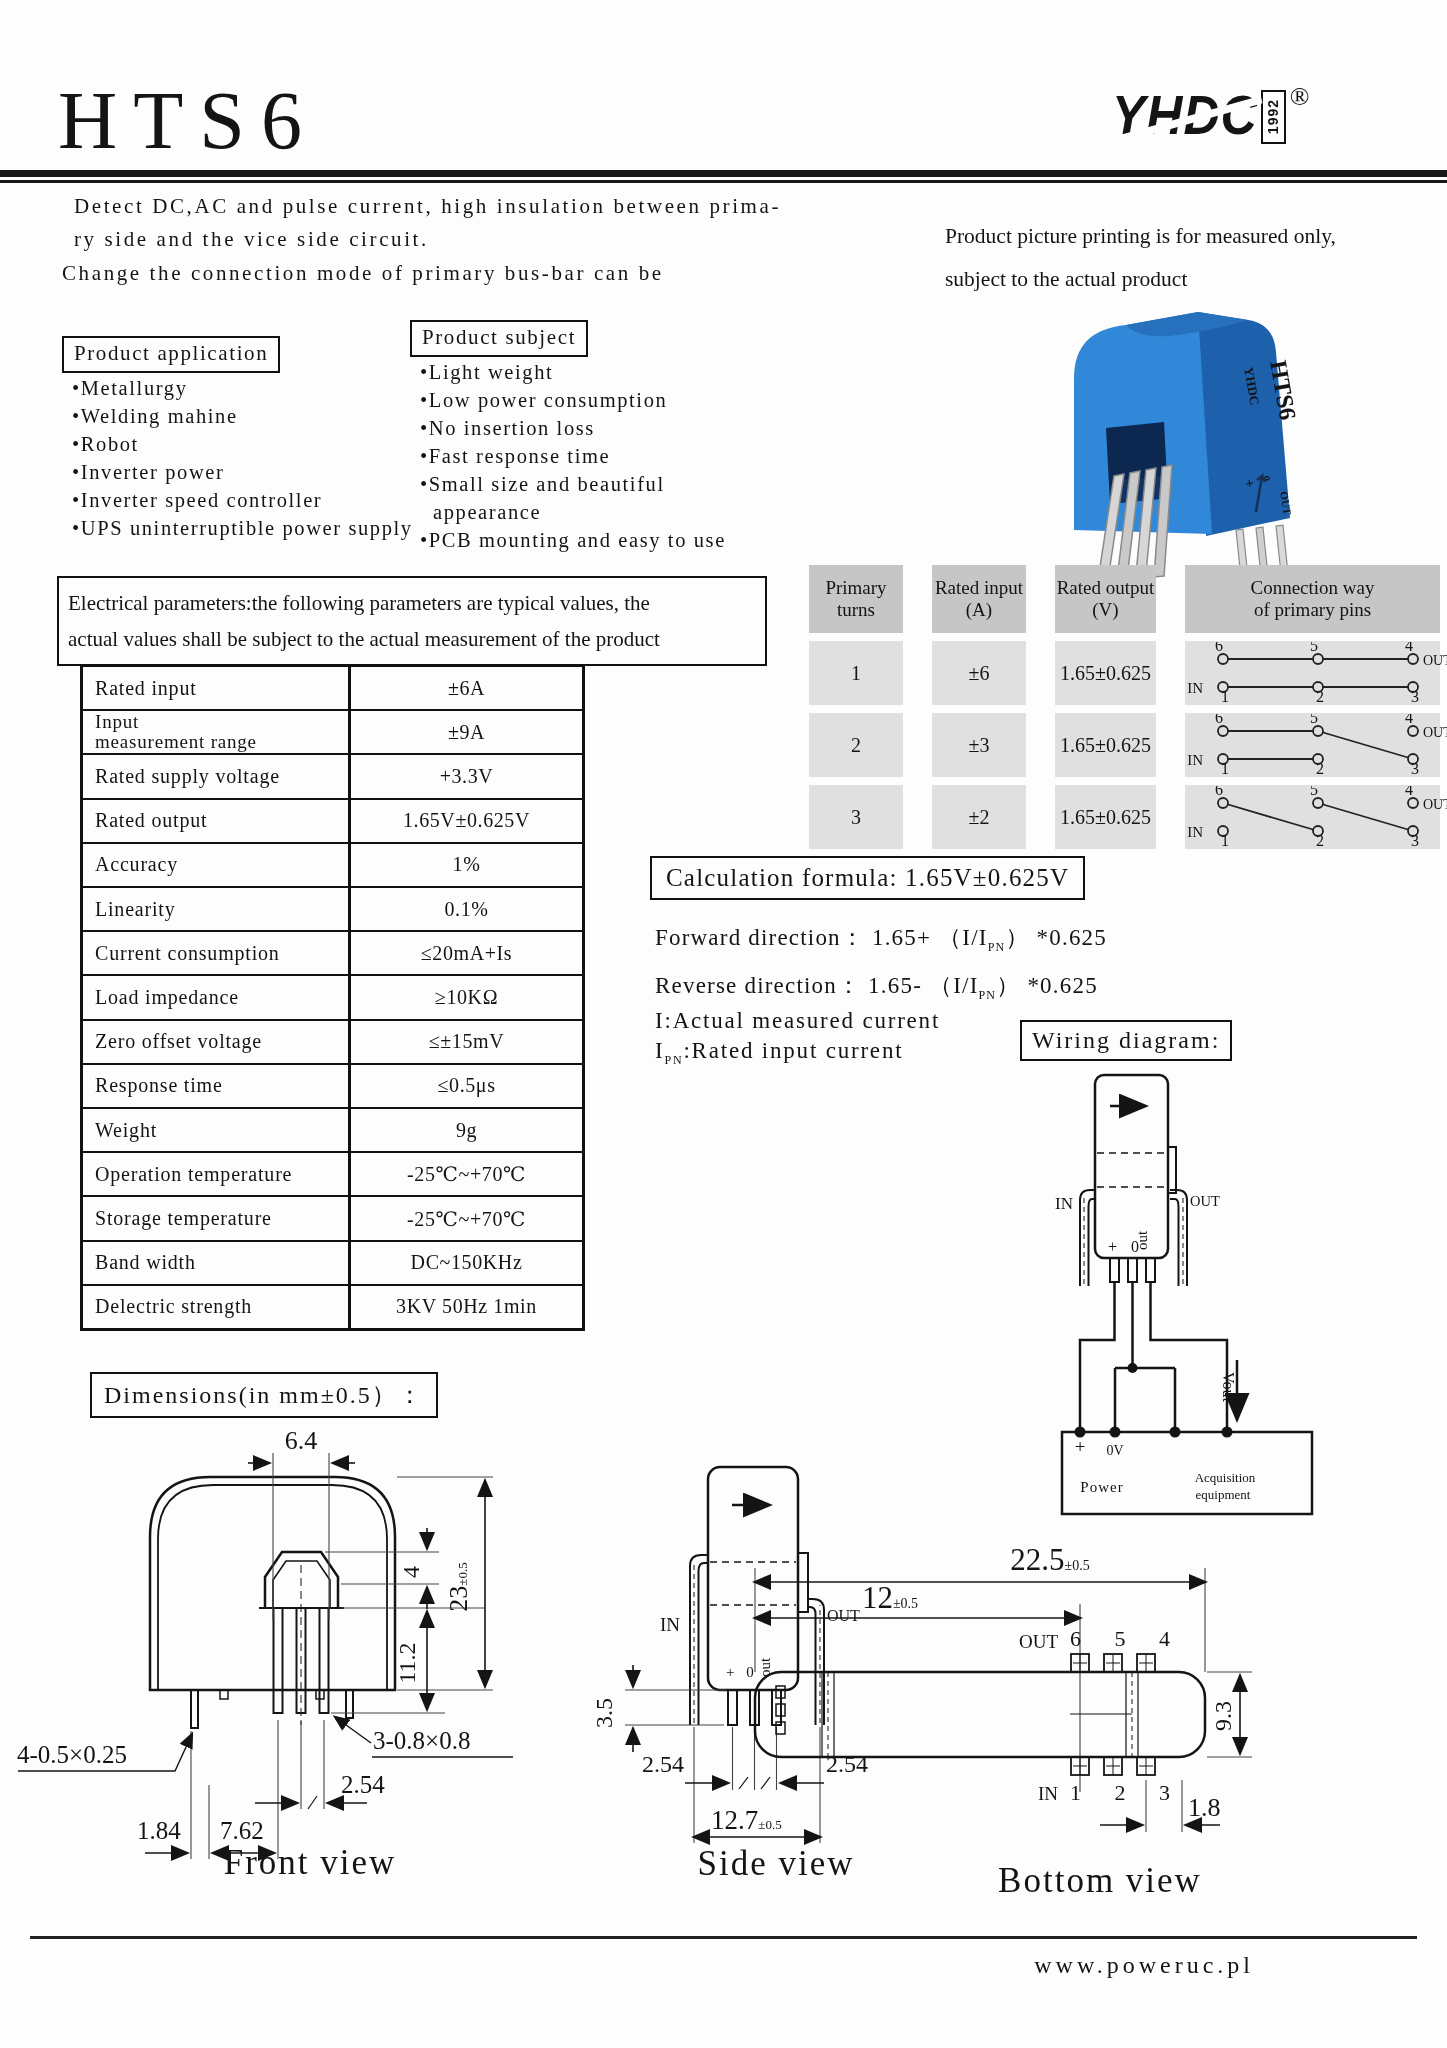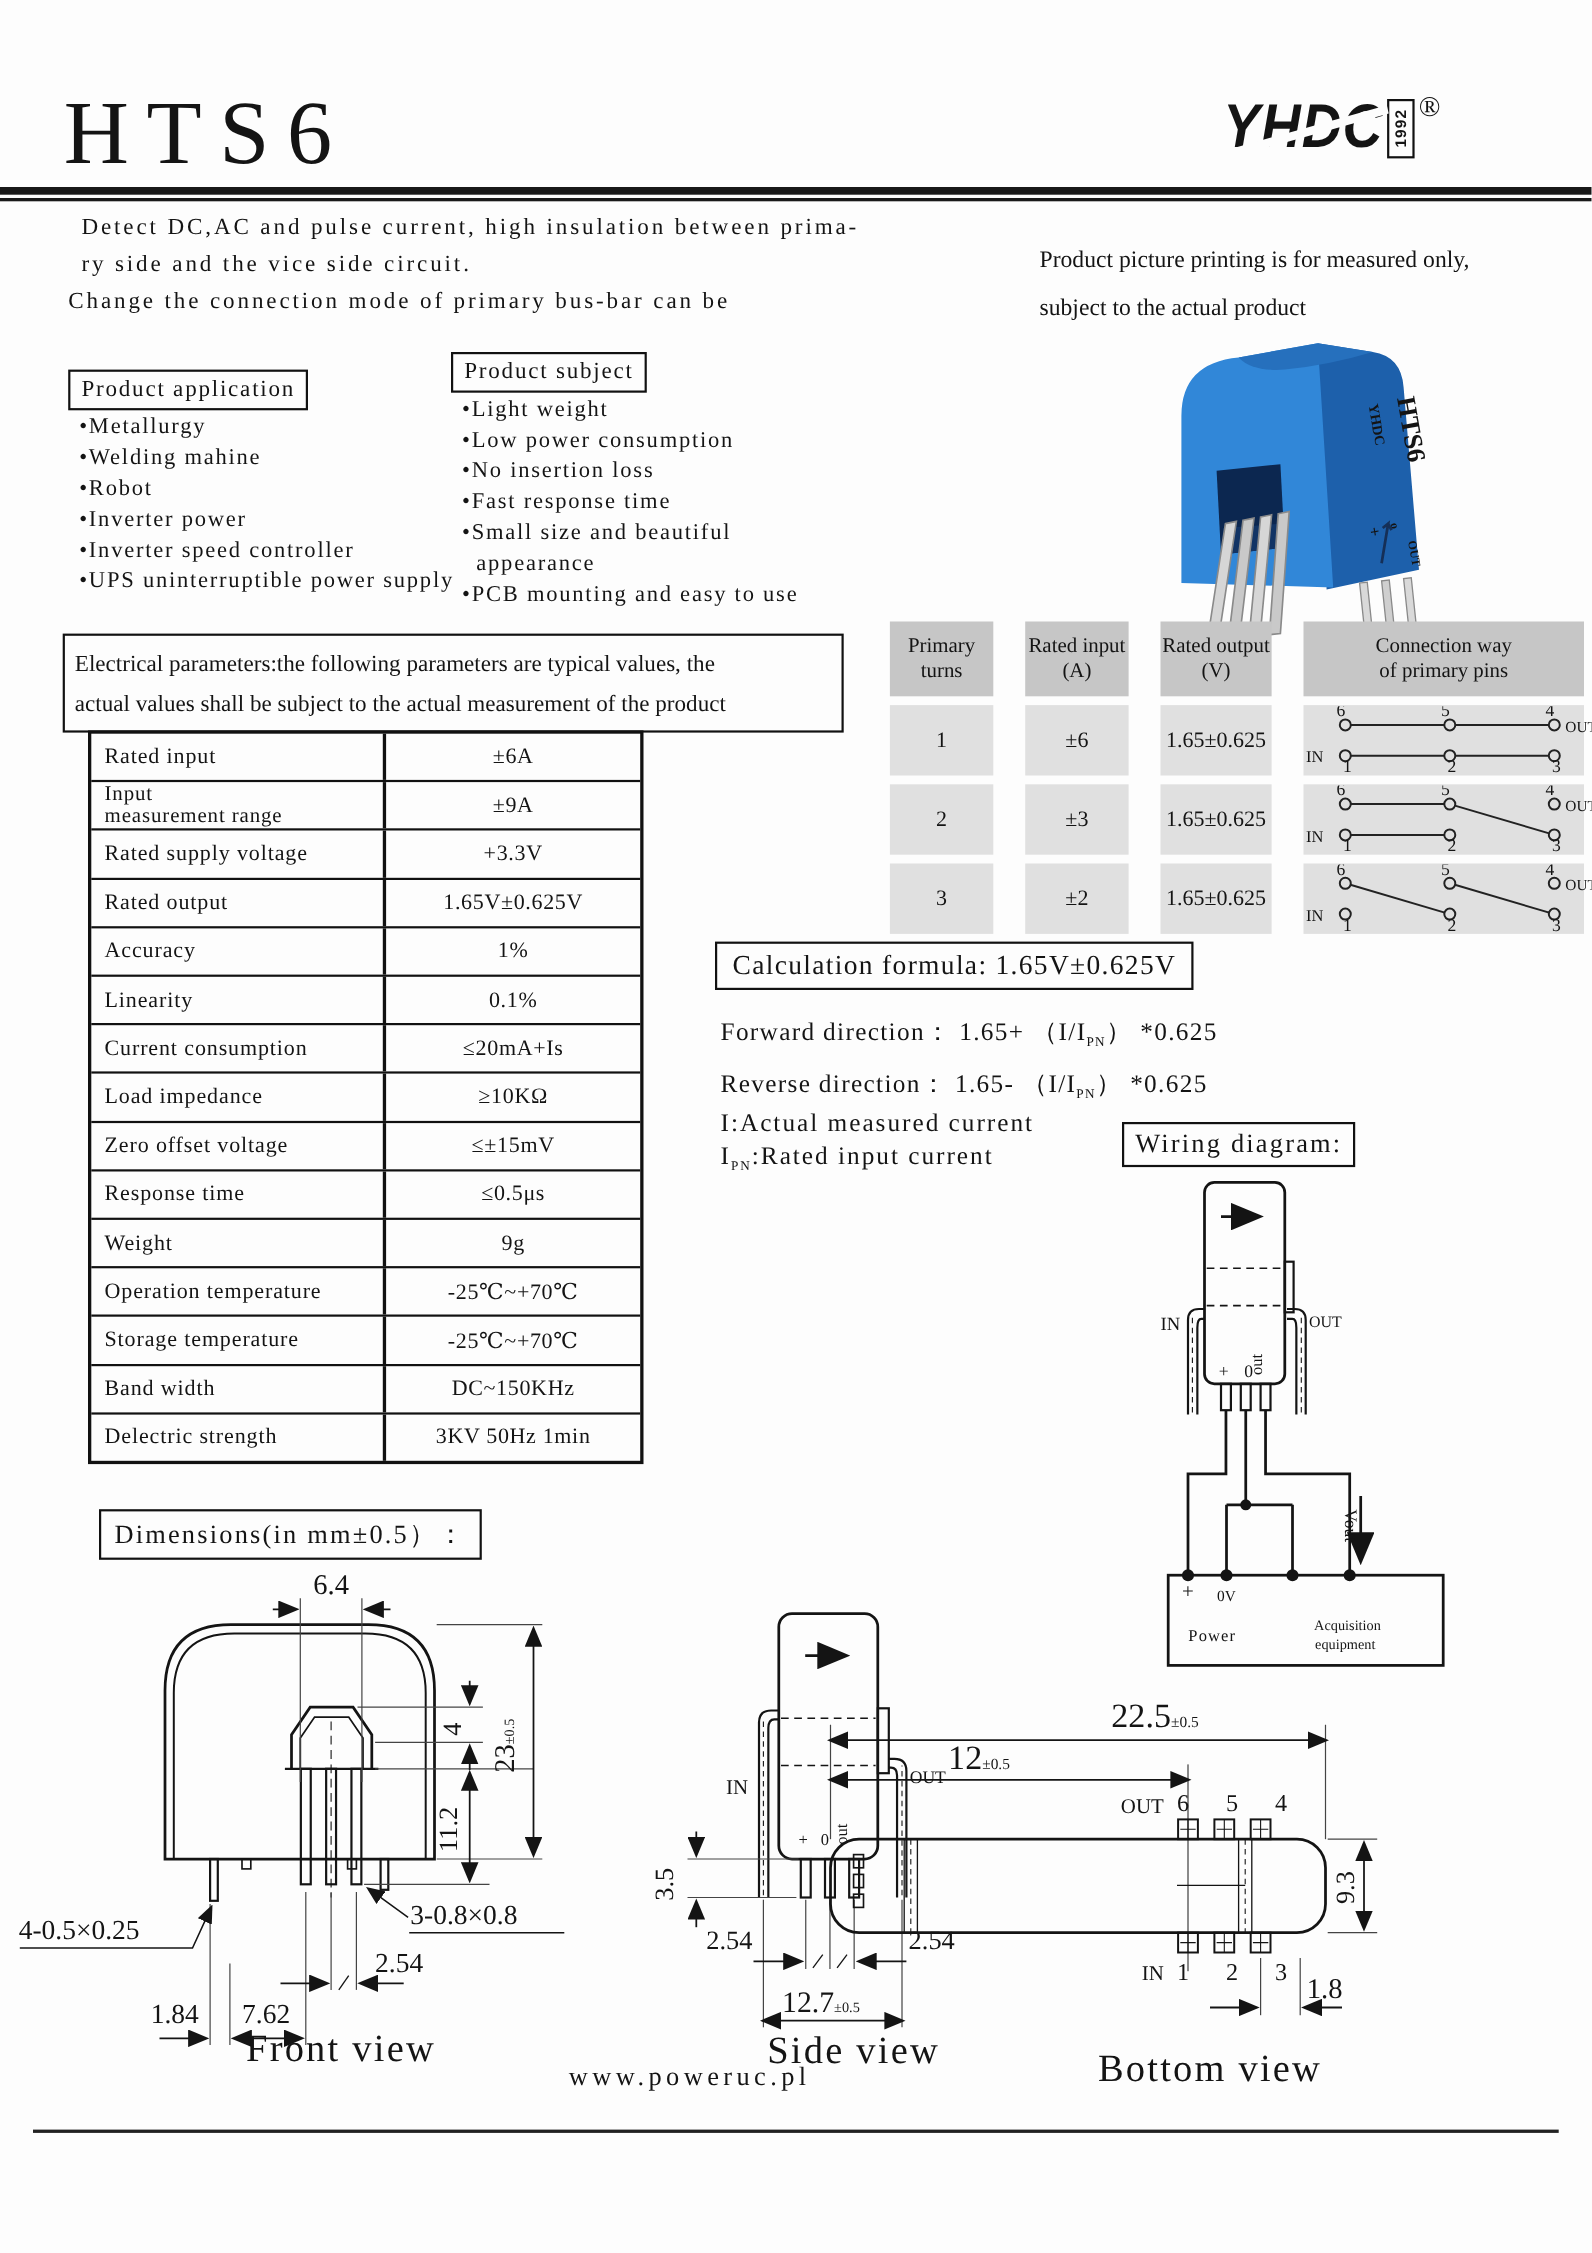--- a/index.html
+++ b/index.html
@@ -45,21 +45,21 @@
   .dc{background:#e0e0e0;font-size:20px;}
   .ccell{padding:0;}
   
   #fbox{left:650px;top:856px;border:2.5px solid #111;padding:6px 14px;font-size:25px;letter-spacing:1.2px;}
   .fline{font-size:23px;letter-spacing:1.2px;}
   .fline sub{font-size:12px;}
   #wbox{left:1020px;top:1020px;border:2.5px solid #111;padding:5px 10px;font-size:24px;letter-spacing:2px;}
   #dimbox{left:90px;top:1372px;border:2.5px solid #111;padding:5px 12px;font-size:24px;letter-spacing:2px;}
   
   #fline{left:30px;top:1936px;width:1387px;height:3px;background:#222;}
-  #furl{left:0;top:1875px;width:1254px;text-align:center;font-size:24px;letter-spacing:4px;}
+  #furl{left:0;top:1952px;width:1254px;text-align:right;font-size:24px;letter-spacing:4px;}
   svg text{font-family:"Liberation Serif","DejaVu Serif",serif;fill:#141414;}
   svg{display:block;}
 </style>
 </head>
 <body>
 
 <div class="abs" id="title">HTS6</div>
 
 <div class="abs" id="logo">
   <span class="yh"><span>YHDC</span><span class="stripe"></span></span>

